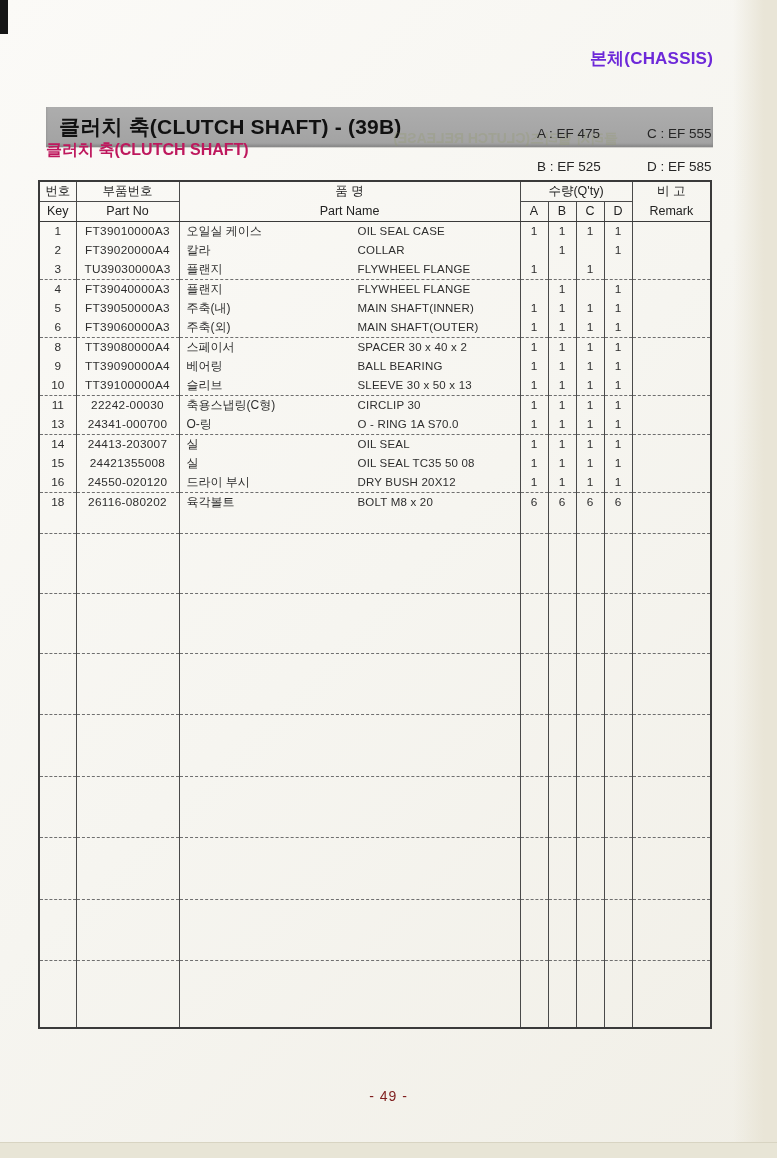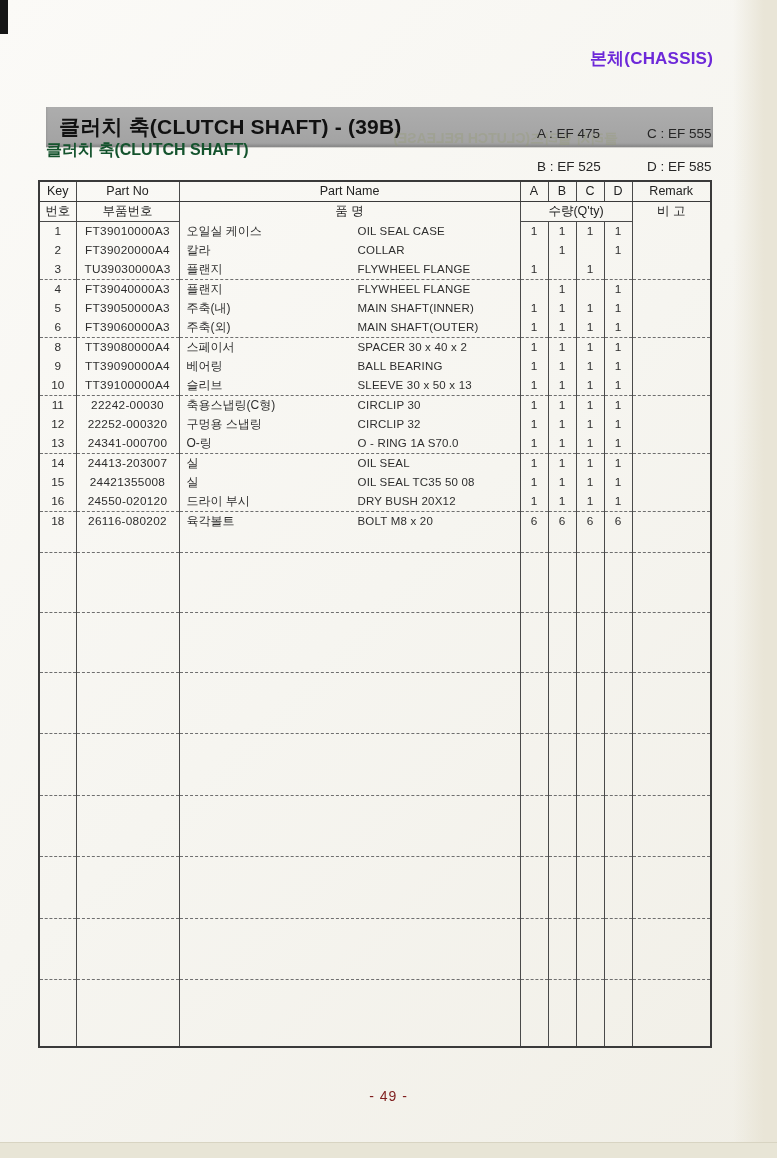--- a/index.html
+++ b/index.html
@@ -18,21 +18,21 @@
     color:#6d28d9;letter-spacing:0.2px;}
   .banner{position:absolute;left:46px;top:78px;width:667px;height:40px;box-sizing:border-box;
     background:linear-gradient(to bottom,#adadad,#a2a2a2);
     box-shadow:inset 0 -2px 3px rgba(0,0,0,0.18), 0 1px 0 rgba(0,0,0,0.15);
     font-size:21px;font-weight:bold;color:#111;line-height:40px;padding-left:13px;
     letter-spacing:0.2px;margin-top:29px;}
   .ghost-text{position:absolute;left:408px;top:130px;width:210px;white-space:nowrap;
     transform:scaleX(-1);font-size:14px;font-weight:bold;color:rgba(150,156,112,0.33);
     z-index:0;}
   .section-title{position:absolute;left:46px;top:140px;font-size:16px;font-weight:bold;
-    color:#14532d;z-index:1;}
+    color:#be185d;z-index:1;}
   .legend{position:absolute;left:537px;top:126px;display:grid;z-index:1;
     grid-template-columns:110px auto;row-gap:18px;font-size:13.5px;color:#262626;}
   .parts-table{position:absolute;left:38px;top:180px;width:672px;z-index:1;
     border-collapse:collapse;table-layout:fixed;
     border:2px solid #3a3a3a;font-size:12px;color:#2e2e2e;}
   .parts-table th,.parts-table td{padding:0;margin:0;overflow:hidden;white-space:nowrap;
     font-weight:normal;vertical-align:middle;}
   .h-row th{height:19px;font-size:12.5px;color:#222;text-align:center;line-height:19px;}
   .h2 th{border-bottom:1.5px solid #3a3a3a;}
   .vr{border-right:1px solid #4a4a4a;}
@@ -78,37 +78,37 @@
       <col style="width:37px">
         <col style="width:103px">
         <col style="width:341px">
       <col style="width:28px">
         <col style="width:28px">
         <col style="width:28px">
         <col style="width:28px">
       <col style="width:79px">
     </colgroup>
     <thead>
+      <tr class="h-row">
+        <th class="vr hb">번호</th>
+        <th class="vr hb">부품번호</th>
+        <th class="vr">품        명</th>
+        <th class="vr hb" colspan="4">수량(Q'ty)</th>
+        <th>비    고</th>
+      </tr>
       <tr class="h-row h2">
         <th class="vr">Key</th>
         <th class="vr">Part No</th>
         <th class="vr">Part Name</th>
         <th class="vr">A</th>
         <th class="vr">B</th>
         <th class="vr">C</th>
         <th class="vr">D</th>
         <th>Remark</th>
       </tr>
-      <tr class="h-row">
-        <th class="vr hb">번호</th>
-        <th class="vr hb">부품번호</th>
-        <th class="vr">품        명</th>
-        <th class="vr hb" colspan="4">수량(Q'ty)</th>
-        <th>비    고</th>
-      </tr>
     </thead>
     <tbody>
         <tr class="data-row">
       <td class="vr c">1</td>
       <td class="vr c part-no">FT39010000A3</td>
       <td class="vr name-cell"><span class="ko">오일실 케이스</span><span class="en">OIL SEAL CASE</span></td>
       <td class="vr c">1</td>
       <td class="vr c">1</td>
       <td class="vr c">1</td>
       <td class="vr c">1</td>
@@ -197,30 +197,20 @@
         <tr class="data-row">
       <td class="vr c">11</td>
       <td class="vr c part-no">22242-00030</td>
       <td class="vr name-cell"><span class="ko">축용스냅링(C형)</span><span class="en">CIRCLIP 30</span></td>
       <td class="vr c">1</td>
       <td class="vr c">1</td>
       <td class="vr c">1</td>
       <td class="vr c">1</td>
       <td class="c"></td>
     </tr>
-        <tr class="data-row">
-      <td class="vr c">12</td>
-      <td class="vr c part-no">22252-000320</td>
-      <td class="vr name-cell"><span class="ko">구멍용 스냅링</span><span class="en">CIRCLIP 32</span></td>
-      <td class="vr c">1</td>
-      <td class="vr c">1</td>
-      <td class="vr c">1</td>
-      <td class="vr c">1</td>
-      <td class="c"></td>
-    </tr>
         <tr class="data-row group-end">
       <td class="vr c">13</td>
       <td class="vr c part-no">24341-000700</td>
       <td class="vr name-cell"><span class="ko">O-링</span><span class="en">O - RING 1A S70.0</span></td>
       <td class="vr c">1</td>
       <td class="vr c">1</td>
       <td class="vr c">1</td>
       <td class="vr c">1</td>
       <td class="c"></td>
     </tr>

